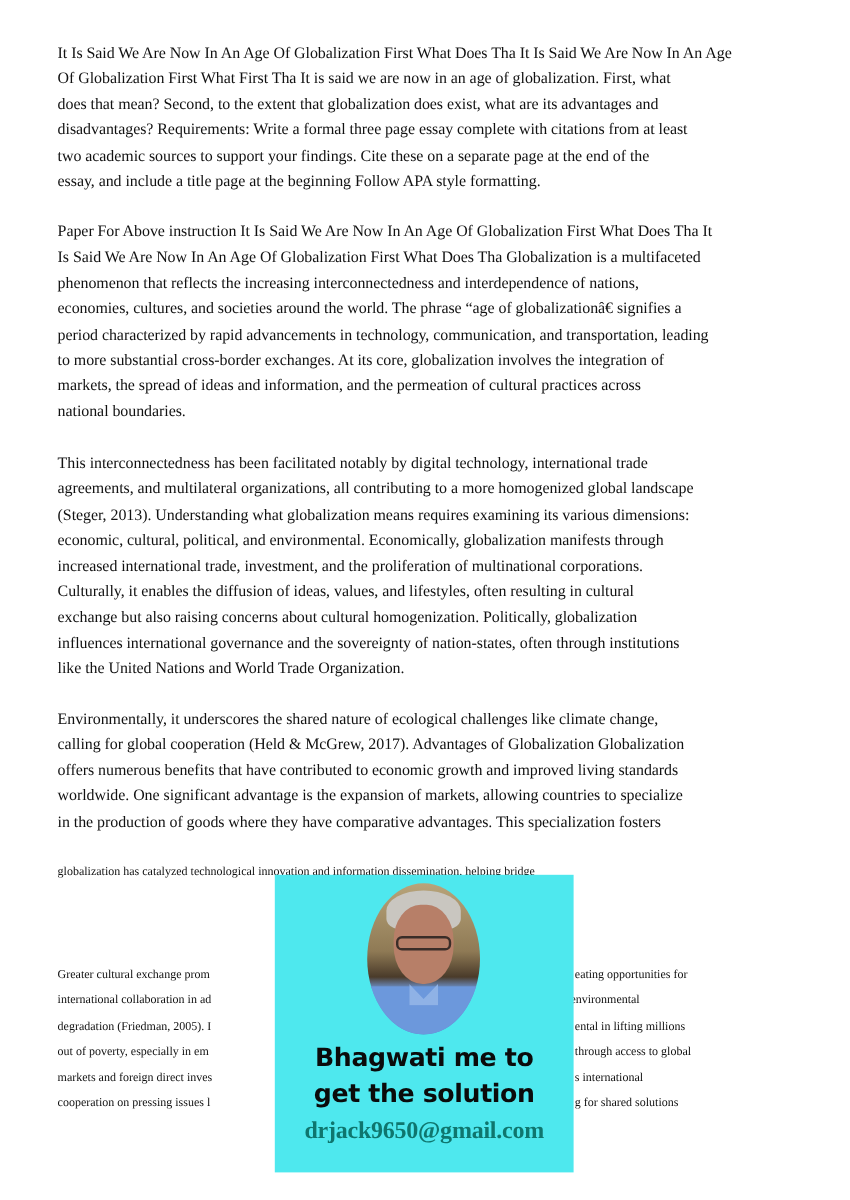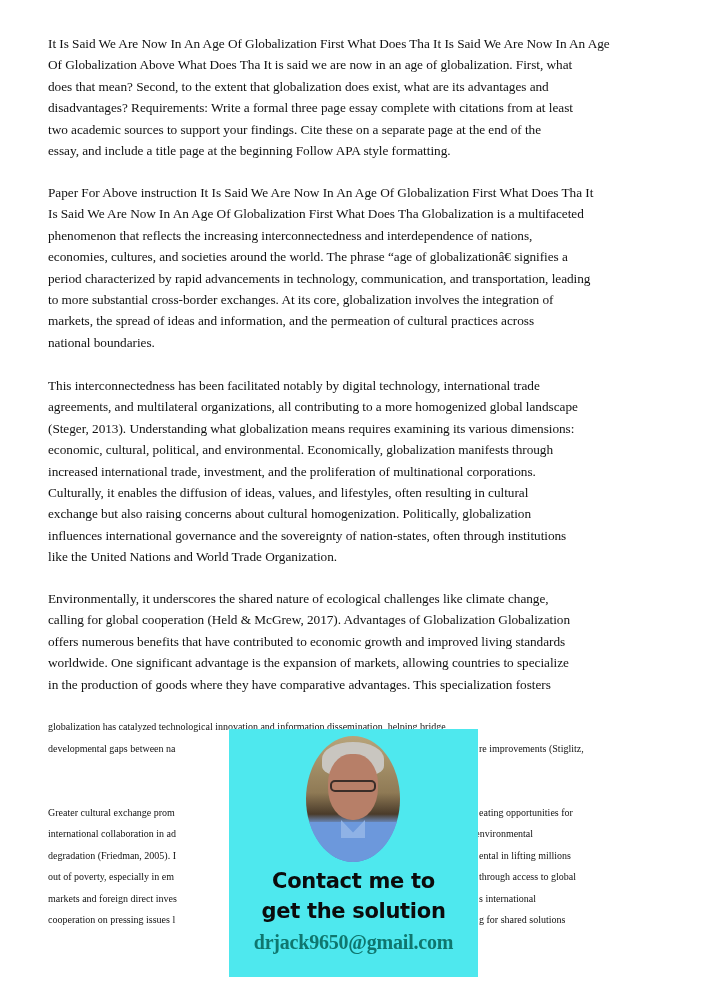--- a/index.html
+++ b/index.html
@@ -111,21 +111,21 @@
       letter-spacing: -0.2px;
     }
   </style>
 </head>
 <body>
 
 <div class="page">
 
   <p class="para" style="top:33px;">
     <span class="line">It Is Said We Are Now In An Age Of Globalization First What Does Tha It Is Said We Are Now In An Age</span>
-    <span class="line">Of Globalization Above What Does Tha It is said we are now in an age of globalization. First, what</span>
+    <span class="line">Of Globalization First What First Tha It is said we are now in an age of globalization. First, what</span>
     <span class="line">does that mean? Second, to the extent that globalization does exist, what are its advantages and</span>
     <span class="line">disadvantages? Requirements: Write a formal three page essay complete with citations from at least</span>
     <span class="line">two academic sources to support your findings. Cite these on a separate page at the end of the</span>
     <span class="line">essay, and include a title page at the beginning Follow APA style formatting.</span>
   </p>
 
   <p class="para" style="top:182px;">
     <span class="line">Paper For Above instruction It Is Said We Are Now In An Age Of Globalization First What Does Tha It</span>
     <span class="line">Is Said We Are Now In An Age Of Globalization First What Does Tha Globalization is a multifaceted</span>
     <span class="line">phenomenon that reflects the increasing interconnectedness and interdependence of nations,</span>
@@ -152,24 +152,20 @@
     <span class="line">Environmentally, it underscores the shared nature of ecological challenges like climate change,</span>
     <span class="line">calling for global cooperation (Held &amp; McGrew, 2017). Advantages of Globalization Globalization</span>
     <span class="line">offers numerous benefits that have contributed to economic growth and improved living standards</span>
     <span class="line">worldwide. One significant advantage is the expansion of markets, allowing countries to specialize</span>
     <span class="line">in the production of goods where they have comparative advantages. This specialization fosters</span>
   </p>
 
   <div class="frag-row" style="top:716px;">
     <span class="frag-left">globalization has catalyzed technological innovation and information dissemination, helping bridge</span>
   </div>
-  <div class="frag-row" style="top:738px;">
-    <span class="frag-left">developmental gaps between na</span>
-    <span class="frag-right" style="left:479px;">re improvements (Stiglitz,</span>
-  </div>
 
   <div class="frag-row" style="top:802px;">
     <span class="frag-left">Greater cultural exchange prom</span>
     <span class="frag-right" style="left:479px;">eating opportunities for</span>
   </div>
   <div class="frag-row" style="top:823px;">
     <span class="frag-left">international collaboration in ad</span>
     <span class="frag-right" style="left:452px;">s and environmental</span>
   </div>
   <div class="frag-row" style="top:845px;text-align:center;">
@@ -190,18 +186,18 @@
   </div>
 
   <div class="overlay" style="background: rgb(78, 232, 238);">
     <div class="portrait" title="contact-person-photo">
       <div class="hair"></div>
       <div class="face"></div>
       <div class="glasses"></div>
       <div class="shirt"></div>
       <div class="collar"></div>
     </div>
-    <div class="cta cta-1">Contact me to</div>
+    <div class="cta cta-1">Bhagwati me to</div>
     <div class="cta cta-2">get the solution</div>
     <div class="email">drjack9650@gmail.com</div>
   </div>
 
 </div>
 
 </body></html>

